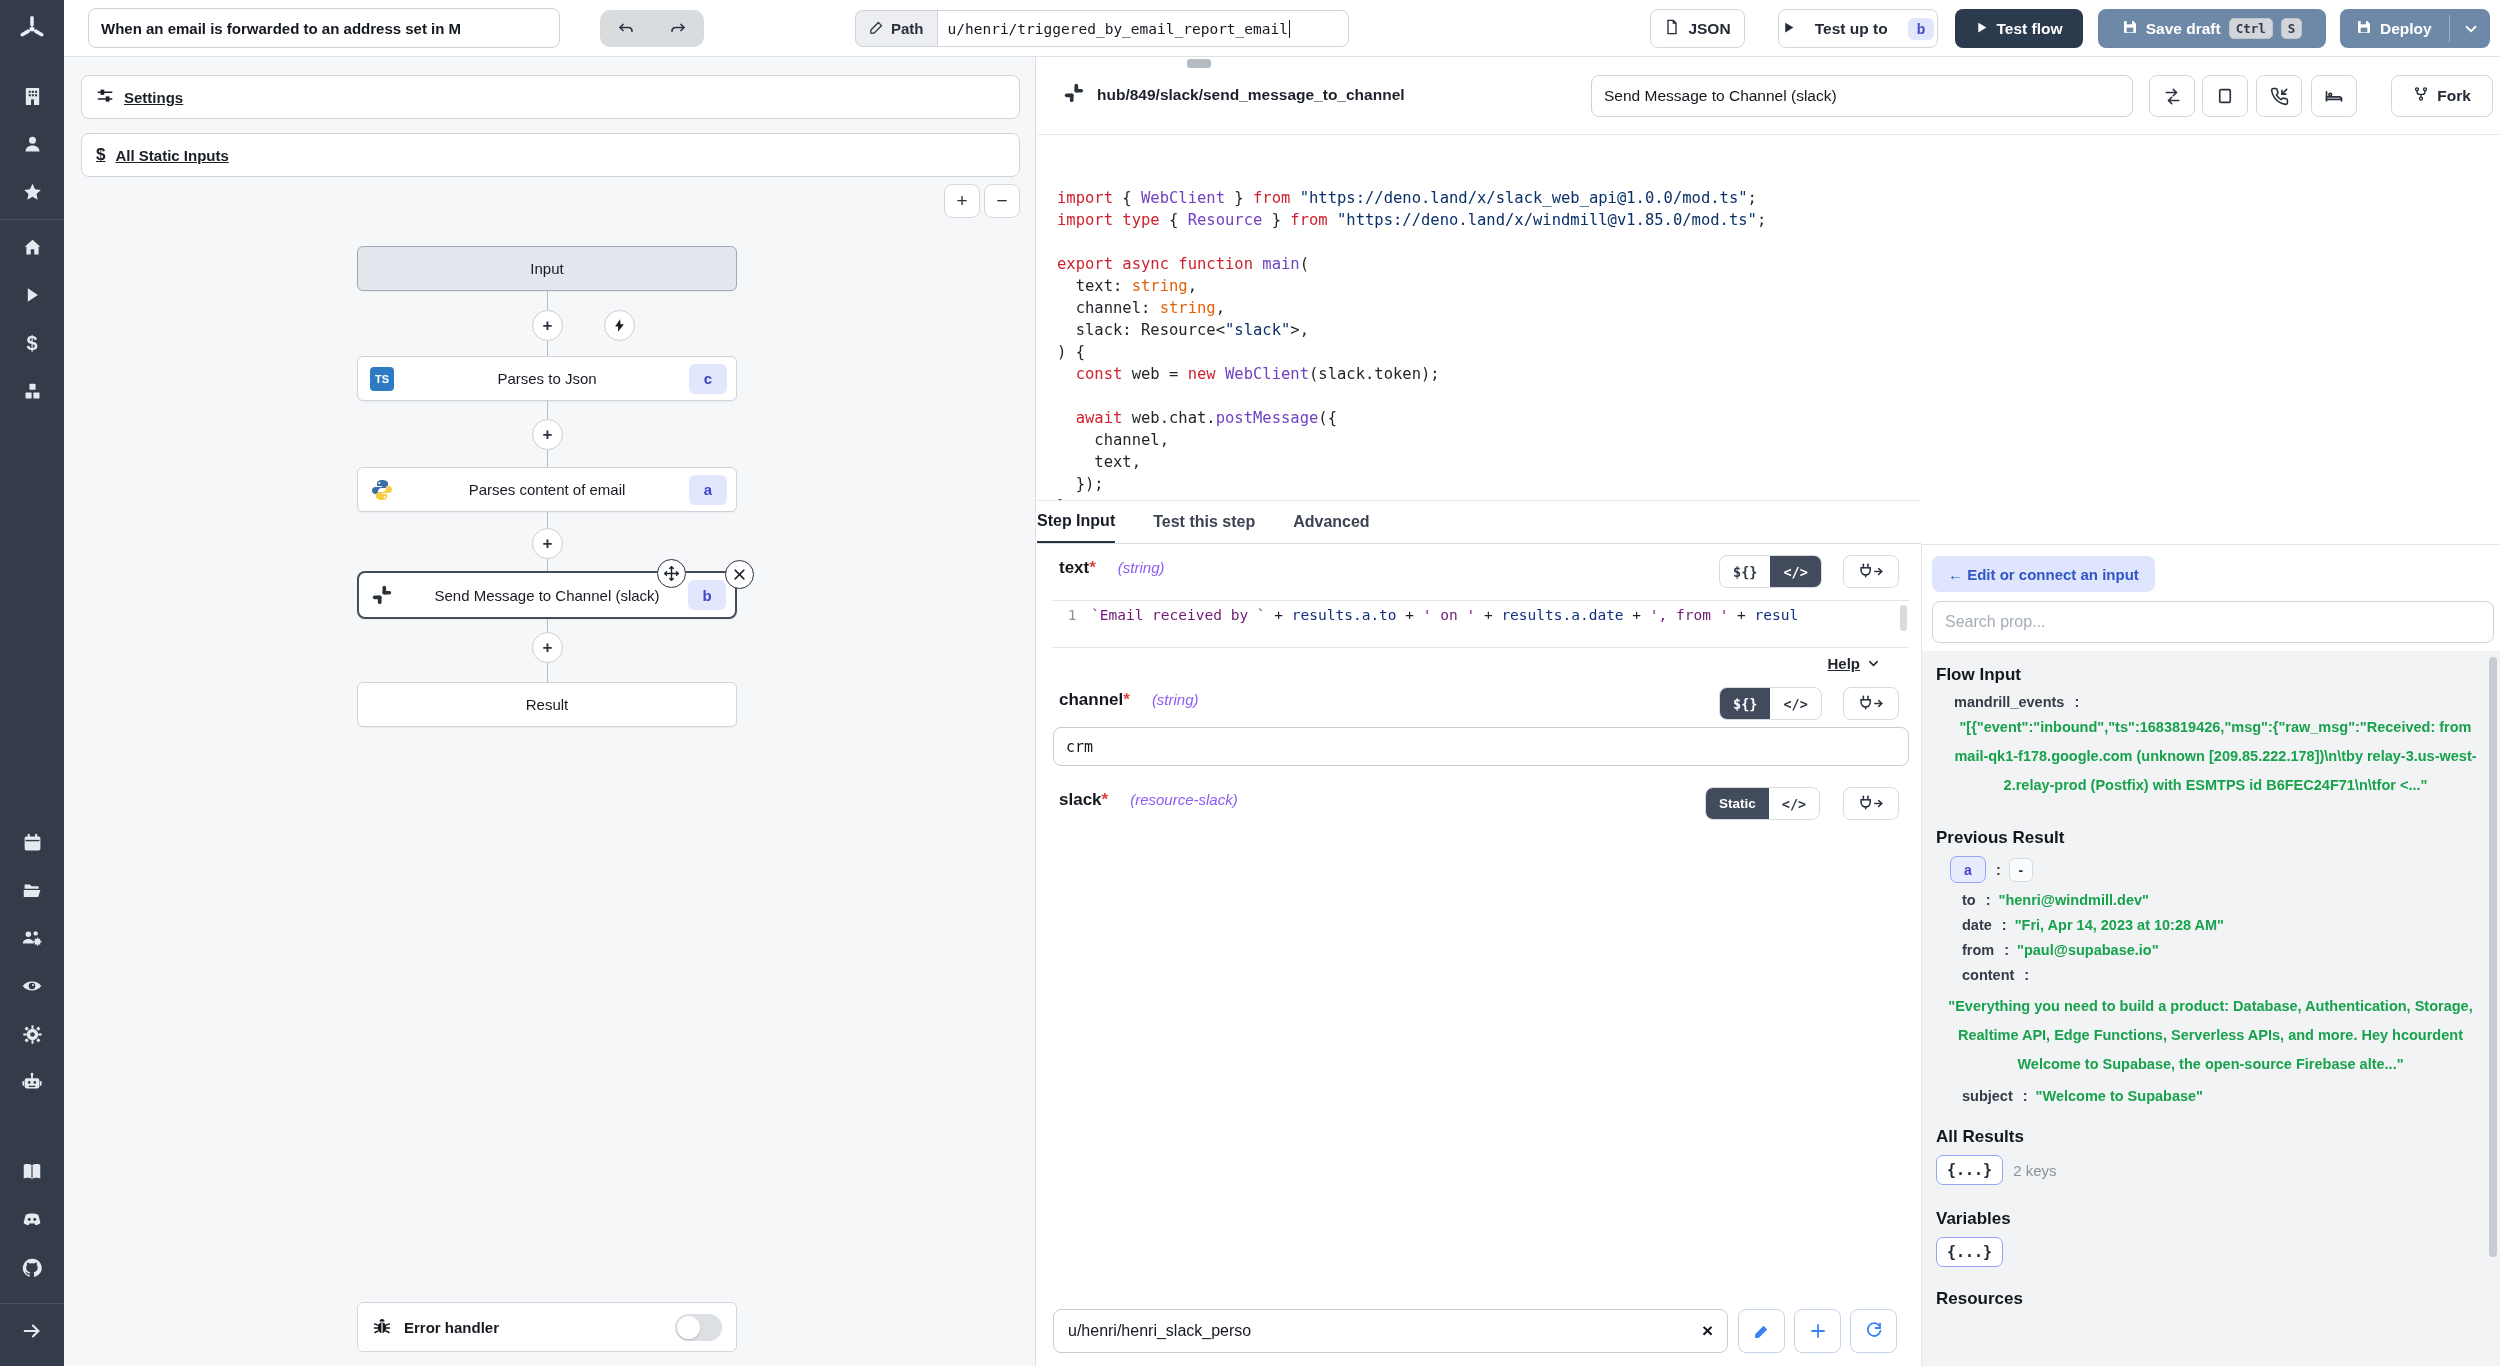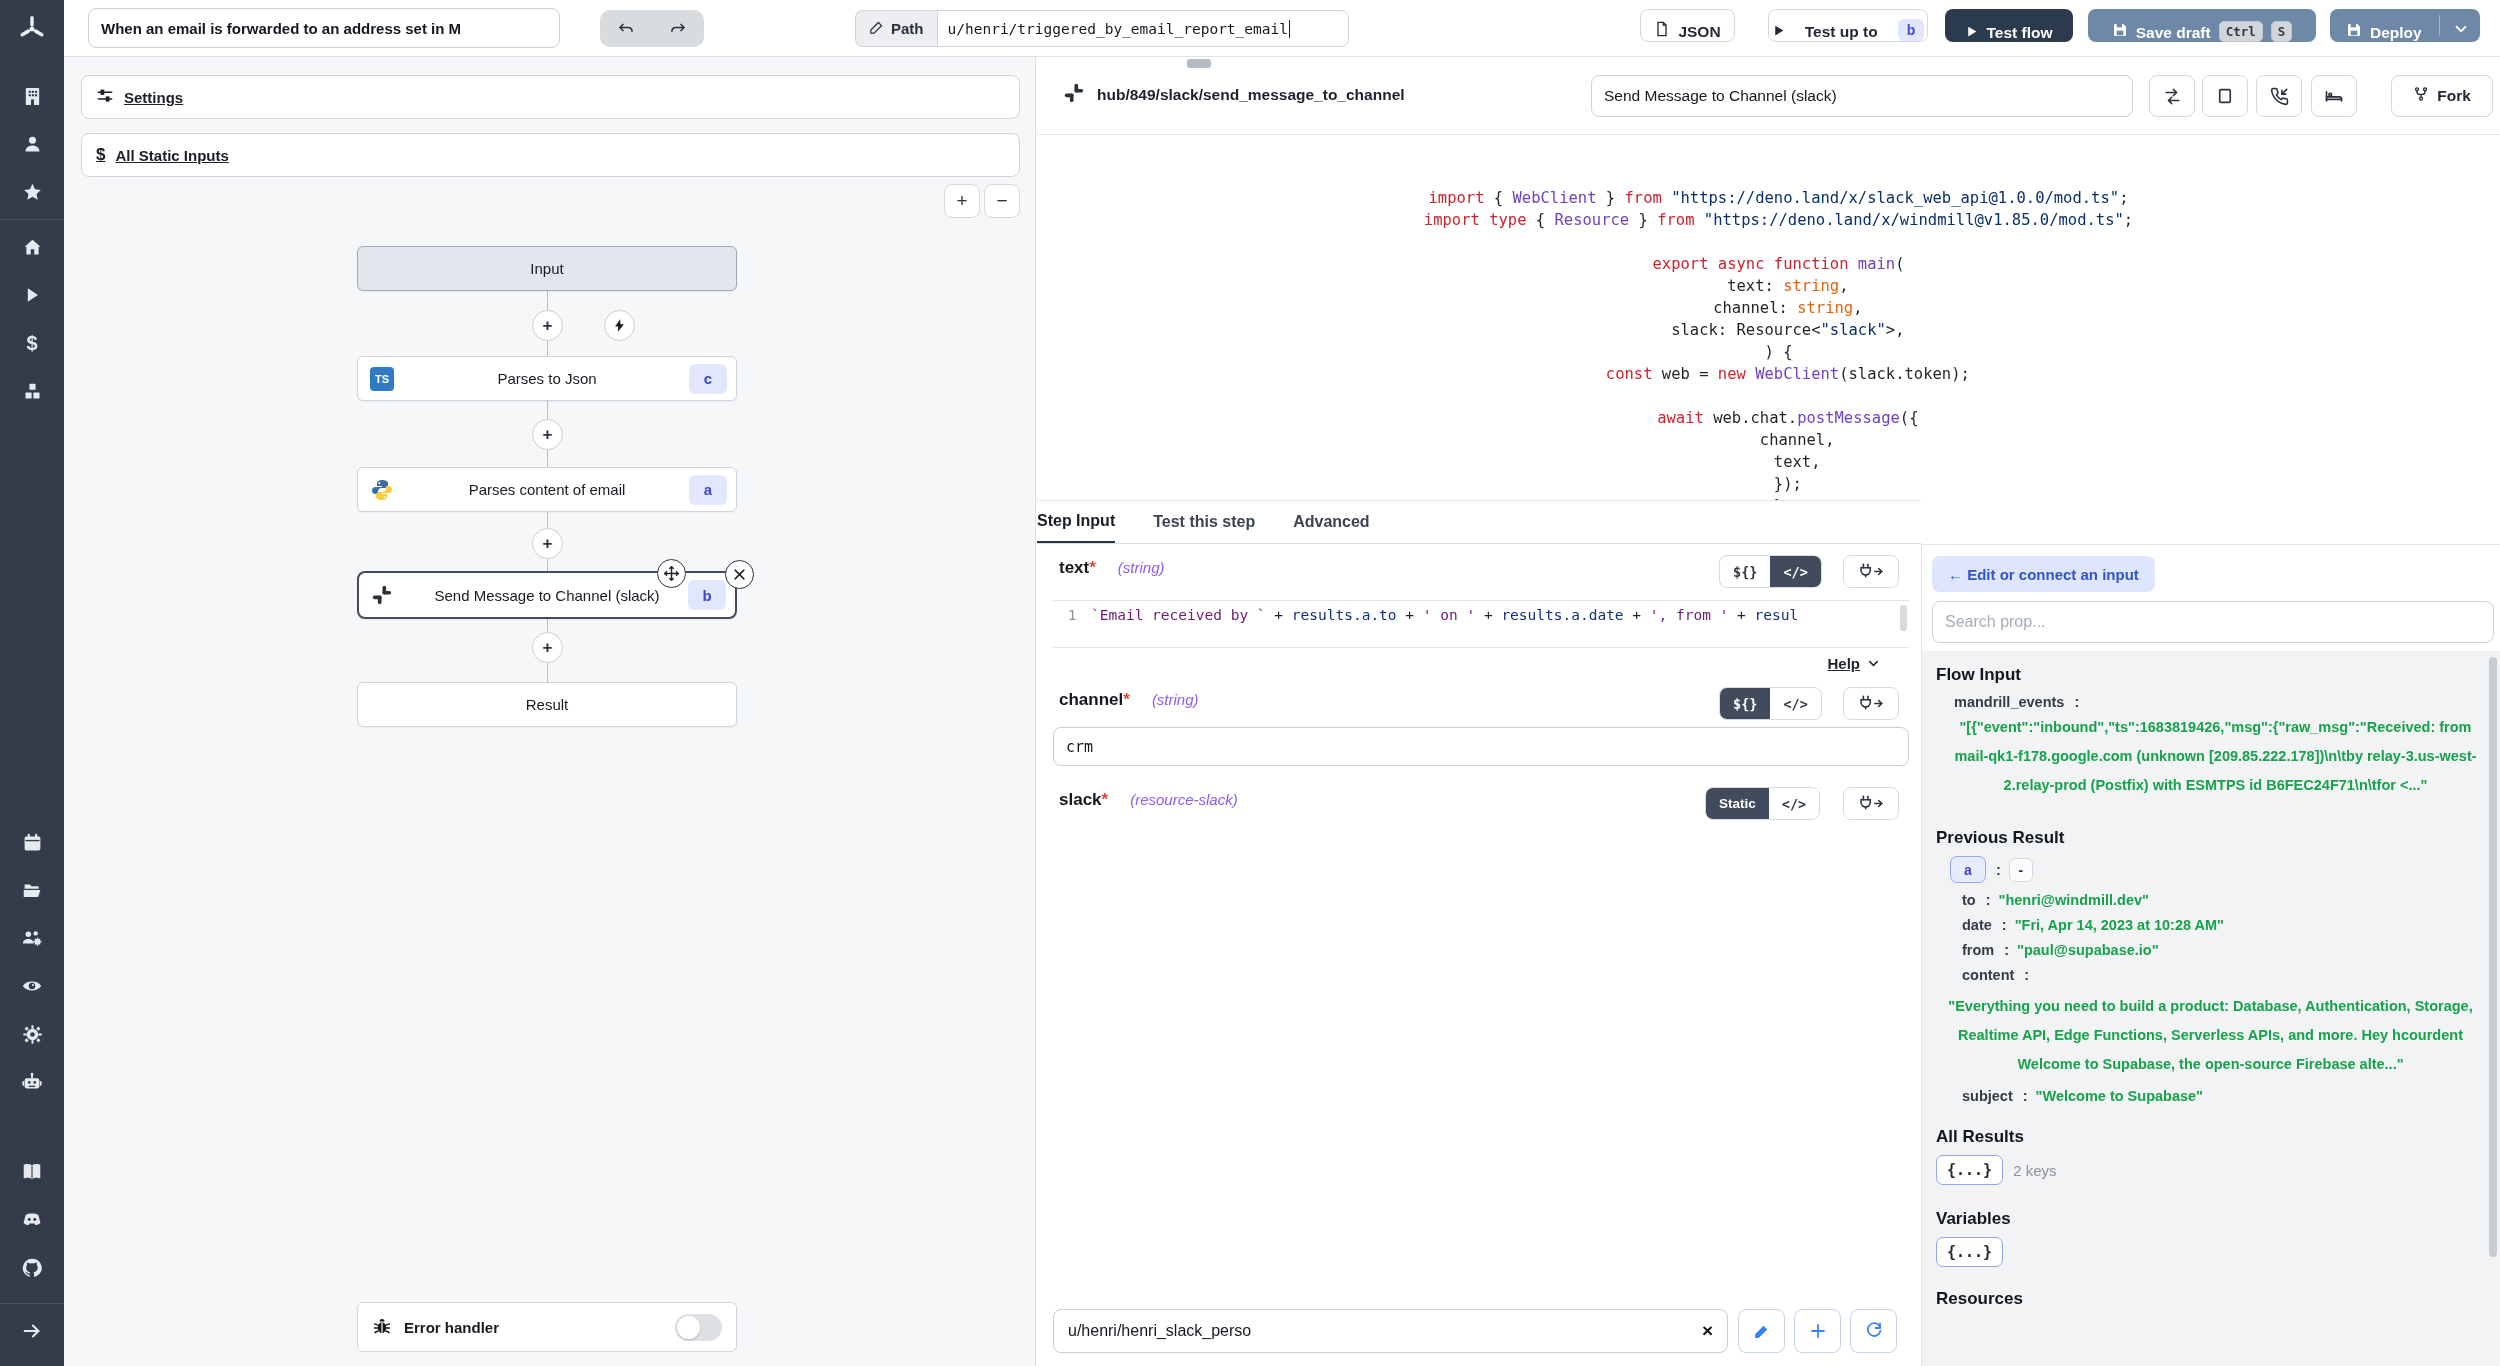--- a/index.html
+++ b/index.html
@@ -18,21 +18,21 @@
 
   
   .topbar { position:absolute; left:64px; top:0; width:2436px; height:57px; background:#fff; border-bottom:1px solid #dfe3e8; }
   .title-input { position:absolute; left:24px; top:8px; width:472px; height:40px; border:1px solid #cdd2d9; border-radius:8px; padding:0 12px; font-size:15px; font-weight:700; color:#14181f; font-family:"Liberation Sans",sans-serif; }
   .undo-redo { position:absolute; left:536px; top:10px; height:37px; width:104px; background:#d9dcdf; border-radius:10px; display:flex; align-items:center; justify-content:space-around; }
   .ur-btn { width:44px; height:31px; display:flex; align-items:center; justify-content:center; color:#2c3340; cursor:pointer; }
   .path-group { position:absolute; left:791px; top:10px; height:37px; display:flex; }
   .path-chip { display:flex; align-items:center; gap:7px; background:#eceef1; border:1px solid #cfd4da; border-right:none; border-radius:8px 0 0 8px; padding:0 13px; font-size:15px; font-weight:600; color:#2a313c; }
   .path-input { width:412px; border:1px solid #cfd4da; border-radius:0 8px 8px 0; background:#fff; display:flex; align-items:center; padding:0 10px; font-family:"DejaVu Sans Mono",monospace; font-size:14.5px; color:#14181f; white-space:nowrap; overflow:hidden; }
   .caret { display:inline-block; width:1.5px; height:18px; background:#1a1f27; margin-left:1px; vertical-align:middle; }
-  .tb-btn { position:absolute; top:9px; height:33px; border-radius:8px; display:flex; align-items:flex-end; justify-content:center; gap:8px; font-size:15.5px; font-weight:700; cursor:pointer; }
+  .tb-btn { position:absolute; top:9px; height:39px; border-radius:8px; display:flex; align-items:center; justify-content:center; gap:8px; font-size:15.5px; font-weight:700; cursor:pointer;margin-left:10px; }
   .tb-light { background:#fff; border:1px solid #d3d7dd; color:#232a36; }
   .btn-json { left:1576px; width:95px; }
   .btn-testupto { left:1704px; width:160px;gap:20px; }
   .btn-testflow { left:1881px; width:128px; background:#2c3a4e; color:#fff; }
   .btn-savedraft { left:2024px; width:228px; background:#6d89a7; color:#fff; }
   .btn-deploy { left:2266px; width:150px; background:#6d89a7; color:#fff; justify-content:flex-start; padding-left:16px; }
   .b-badge { background:#e1e6fd; color:#4149c9; border-radius:6px; padding:3px 9px; font-size:14px; font-weight:700; }
   .kbd { background:#d2d6da; border:1px solid #c0c5cb; color:#323a46; border-radius:5px; padding:2px 6px; font-size:12.5px; font-family:"DejaVu Sans Mono",monospace; font-weight:700; }
   .deploy-divider { position:absolute; right:40px; top:6px; bottom:6px; width:1px; background:rgba(255,255,255,.35); }
   .deploy-chevron { position:absolute; right:10px; top:11px; color:#fff; }
@@ -61,21 +61,21 @@
   
   .editor { position:absolute; left:973px; top:0; width:1463px; height:1309px; background:#fff; }
   .ed-grip { position:absolute; left:150px; top:2px; width:24px; height:9px; background:#b5bbc3; border-radius:3px; }
   .ed-header { position:absolute; left:0; top:0; width:1463px; height:78px; border-bottom:1px solid #e5e8ec; }
   .hub-path { position:absolute; left:26px; top:25px; display:flex; align-items:center; gap:12px; font-size:15.5px; font-weight:600; color:#1c212b; }
   .name-input { position:absolute; left:554px; top:18px; width:542px; height:42px; border:1px solid #cdd2d9; border-radius:8px; padding:0 12px; font-size:15.5px; color:#14181f; font-family:"Liberation Sans",sans-serif; }
   .hd-iconbtn { position:absolute; top:18px; width:46px; height:42px; background:#fff; border:1px solid #d3d7dd; border-radius:8px; display:flex; align-items:center; justify-content:center; color:#2a313d; cursor:pointer; }
   .fork-btn { position:absolute; left:1354px; top:18px; width:102px; height:42px; background:#fff; border:1px solid #d3d7dd; border-radius:8px; display:flex; align-items:center; justify-content:center; gap:8px; font-size:15.5px; font-weight:700; color:#232a36; cursor:pointer; }
 
   .code-area { position:absolute; left:0; top:78px; width:1463px; height:365px; padding:8px 0 0 20px; font-family:"DejaVu Sans Mono",monospace; font-size:15.5px; line-height:22px; white-space:pre; overflow:hidden; }
-  .code-line { height:22px;text-align:center; }
+  .code-line { height:22px; }
   .tok-k { color:#cf222e; } .tok-i { color:#6f42c1; } .tok-s { color:#0a3069; } .tok-ty { color:#e36209; } .tok-p { color:#1f2328; }
   .tok-es { color:#701a75; } .tok-ev { color:#14307d; } .tok-ep { color:#1f2328; }
 
   .tabs { position:absolute; left:0; top:443px; width:884px; height:44px; border-top:1px solid #e2e5e9; border-bottom:1px solid #d9dce1; display:flex; align-items:stretch; padding-left:0; gap:38px; }
   .tab { display:flex; align-items:center; font-size:16px; font-weight:700; color:#3c4452; cursor:pointer; }
   .tab.active { color:#171c26; border-bottom:2.5px solid #2b3442; }
 
   .fields { position:absolute; left:0; top:487px; width:884px; height:822px; }
   .field-label-row { position:absolute; left:22px; display:flex; align-items:baseline; gap:22px; }
   .f-name { font-size:17px; font-weight:700; color:#15181e; }

